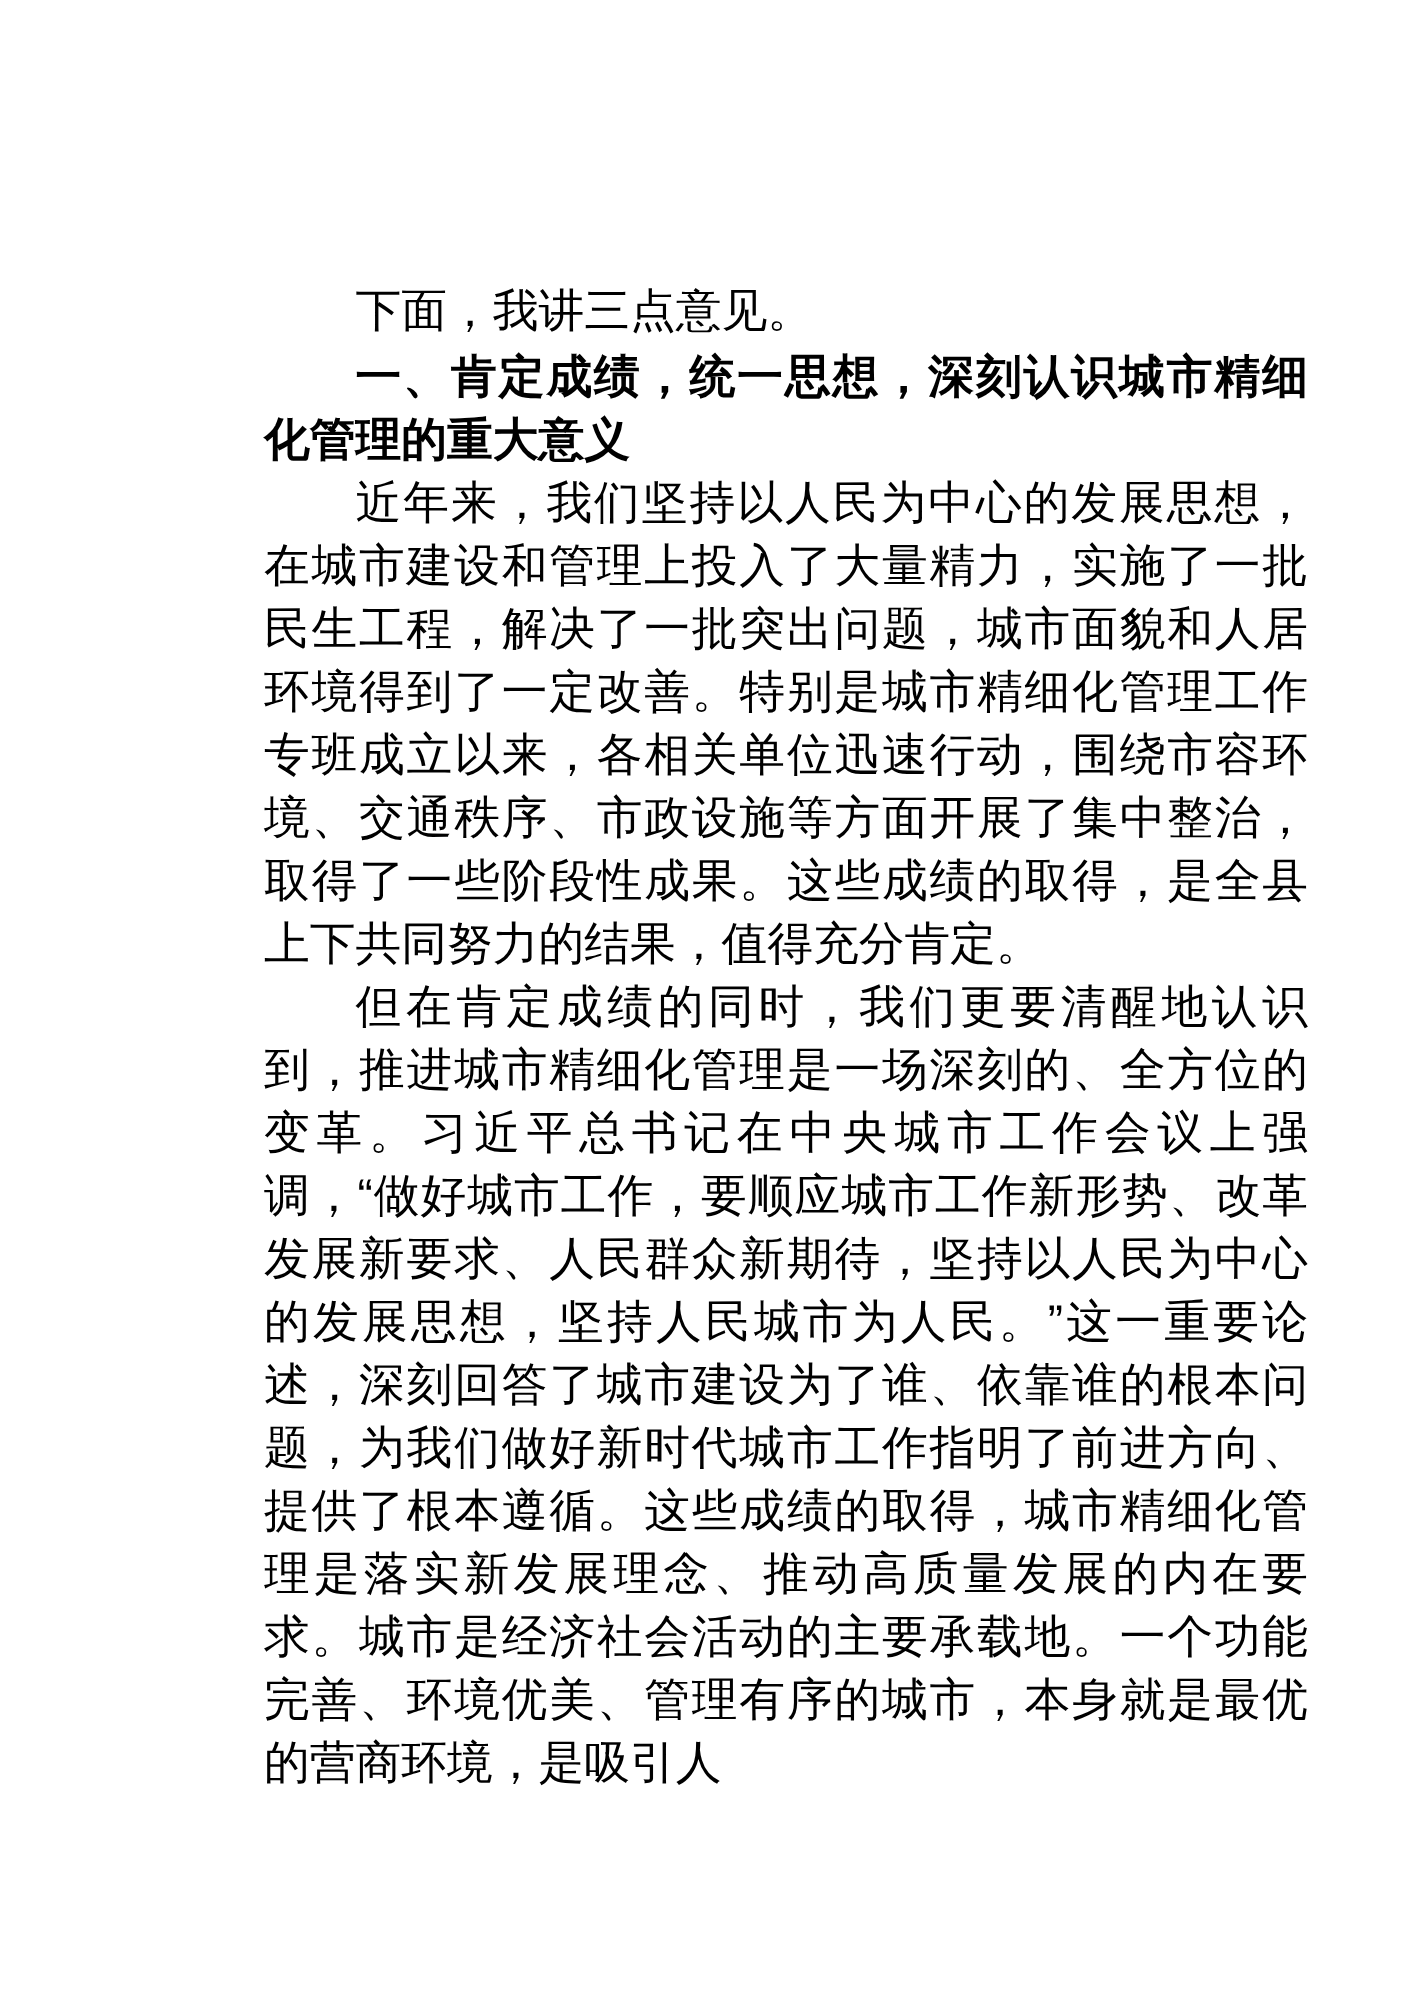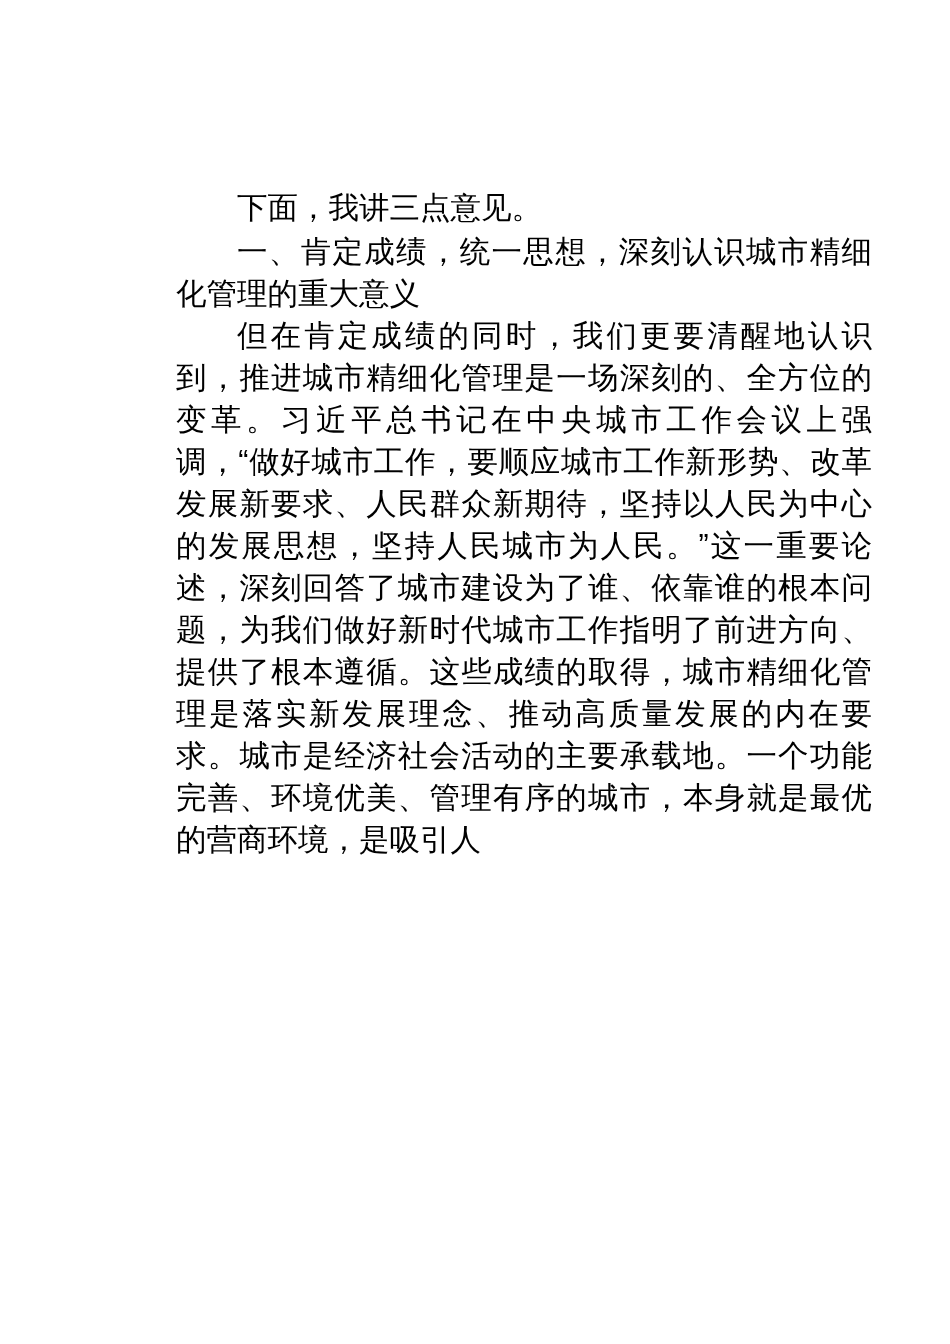--- a/index.html
+++ b/index.html
@@ -37,38 +37,39 @@
     word-break: break-all;
     -webkit-hyphens: none;
     hyphens: none;
   }
   .para.lead {
     margin-bottom: 0;
   }
   .heading {
     font-size: 30.5px;
     line-height: 42px;
-    font-weight: normal;
+    font-weight: bold;
     text-align: justify;
     text-justify: inter-character;
     text-indent: 2em;
     margin: 0;
     word-break: break-all;
   }
   .spacer-tiny { height: 2px; }
 </style>
 </head>
 <body>
 
 <div class="page">
   <div class="doc-body">
 
     <p class="para lead">下面，我讲三点意见。</p>
 
     <div class="spacer-tiny"></div>
 
     <p class="heading">一、肯定成绩，统一思想，深刻认识城市精细化管理的重大意义</p>
 
+    <p class="para">近年来，我们坚持以人民为中心的发展思想，在城市建设和管理上投入了大量精力，实施了一批民生工程，解决了一批突出问题，城市面貌和人居环境得到了一定改善。特别是城市精细化管理工作专班成立以来，各相关单位迅速行动，围绕市容环境、交通秩序、市政设施等方面开展了集中整治，取得了一些阶段性成果。这些成绩的取得，是全县上下共同努力的结果，值得充分肯定。</p>
 
     <p class="para">但在肯定成绩的同时，我们更要清醒地认识到，推进城市精细化管理是一场深刻的、全方位的变革。习近平总书记在中央城市工作会议上强调，“做好城市工作，要顺应城市工作新形势、改革发展新要求、人民群众新期待，坚持以人民为中心的发展思想，坚持人民城市为人民。”这一重要论述，深刻回答了城市建设为了谁、依靠谁的根本问题，为我们做好新时代城市工作指明了前进方向、提供了根本遵循。这些成绩的取得，城市精细化管理是落实新发展理念、推动高质量发展的内在要求。城市是经济社会活动的主要承载地。一个功能完善、环境优美、管理有序的城市，本身就是最优的营商环境，是吸引人</p>
 
   </div>
 </div>
 
 </body></html>

